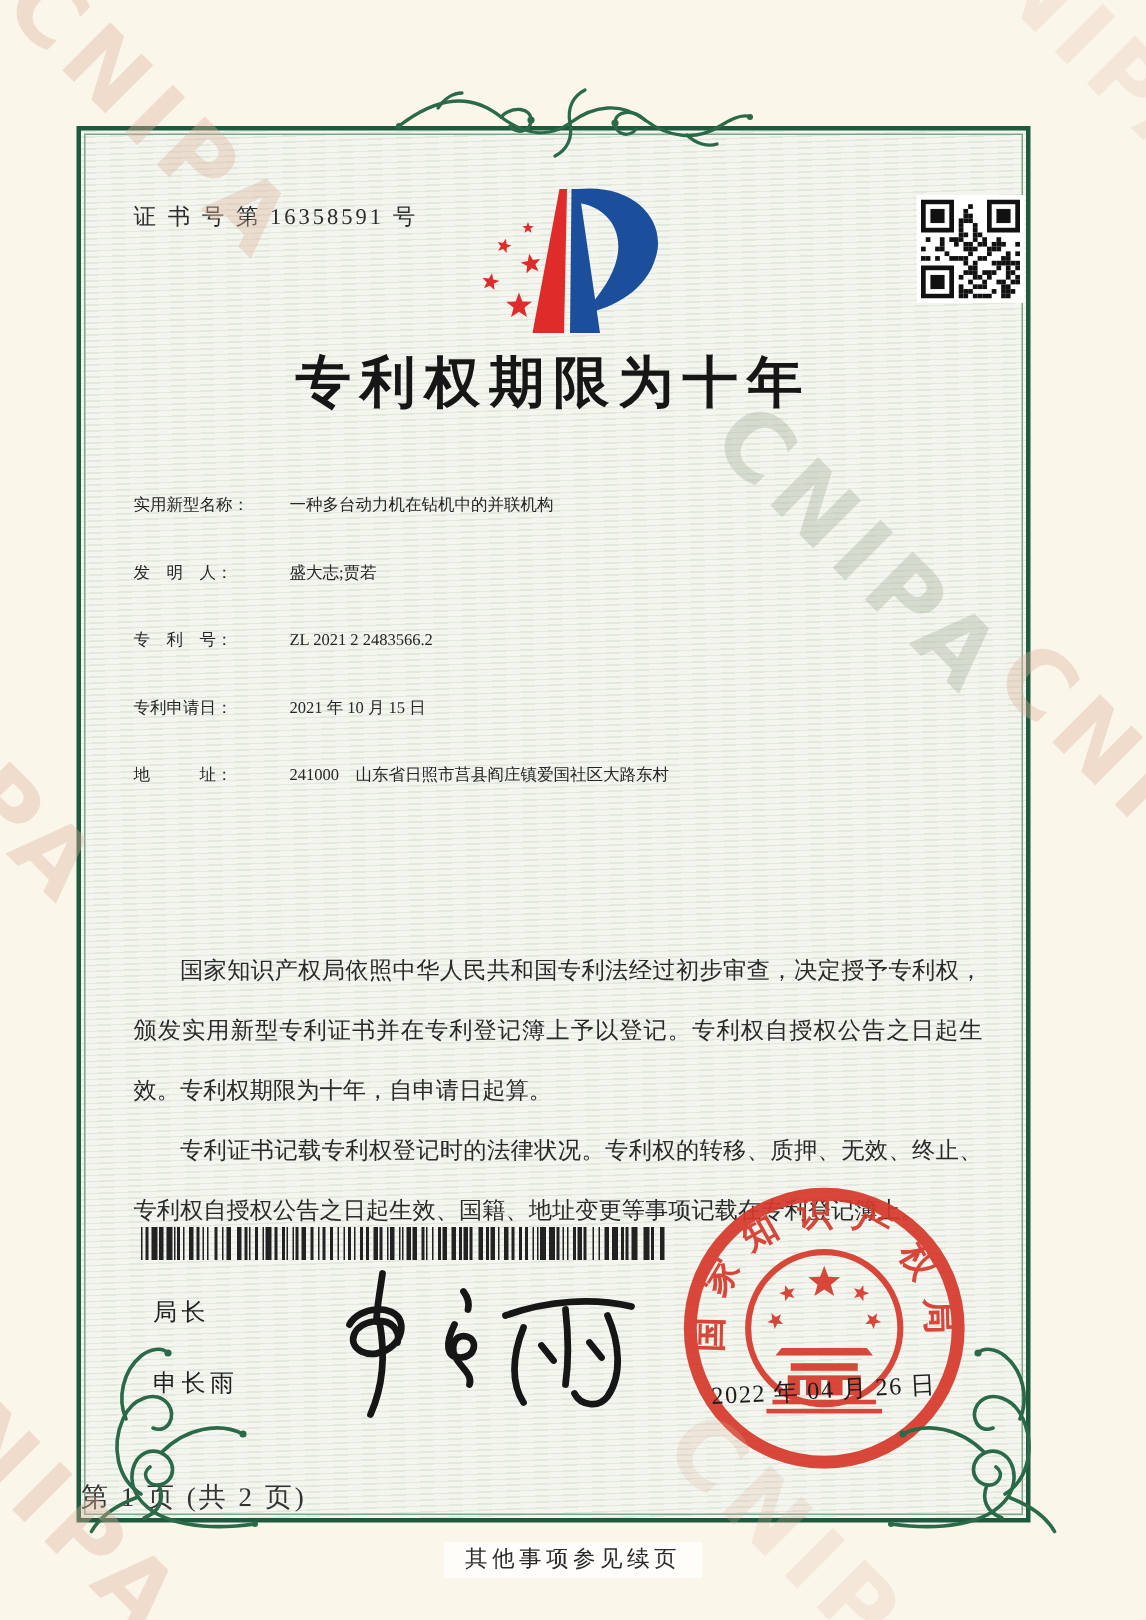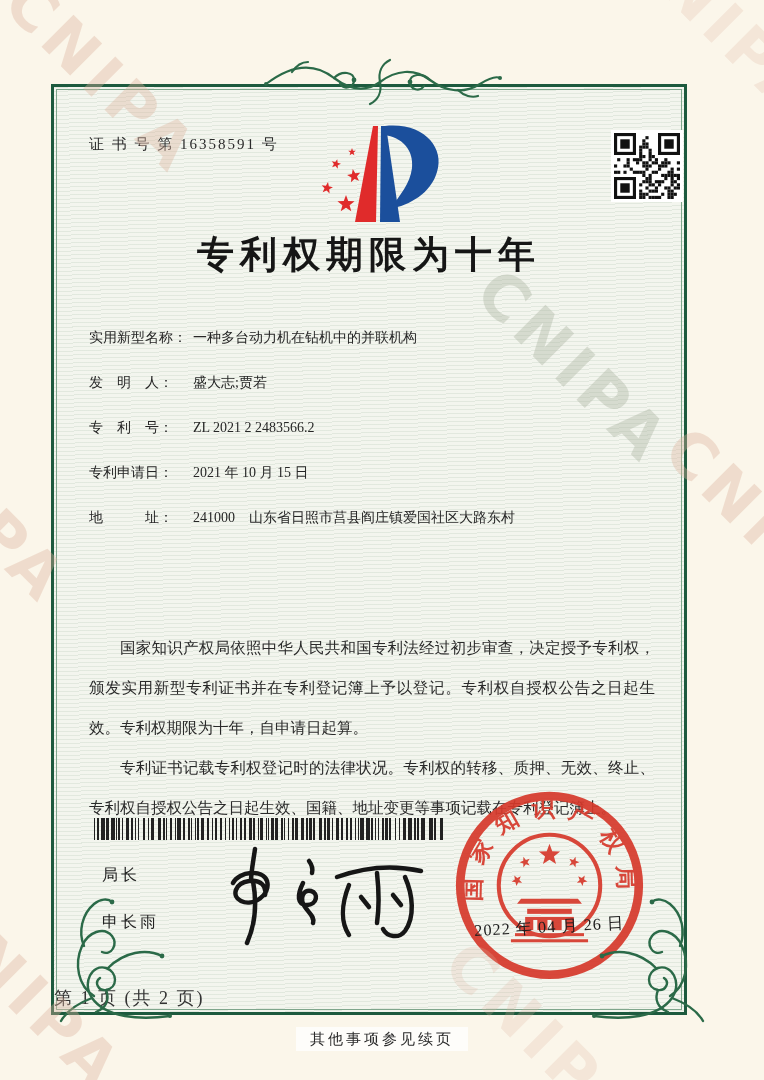--- a/index.html
+++ b/index.html
@@ -47,21 +47,21 @@
     font-size:15px;letter-spacing:2px;color:#2b2b2b;
   }
   .logo{position:absolute;left:248px;top:33px;}
   .qr{position:absolute;left:557px;top:43px;width:66px;height:66px;background:#fff;padding:3px;}
   .title{
     position:absolute;left:0;right:0;top:143px;margin:0;
     text-align:center;font-size:37px;font-weight:700;
     letter-spacing:6px;color:#161616;
   }
   
-  .fields{position:absolute;left:35px;top:240px;width:570px;font-size:14px;color:#262626;}
+  .fields{position:absolute;left:35px;top:240px;width:570px;font-size:11px;color:#262626;}
   .row{height:45px;line-height:21px;}
   .lbl{display:inline-block;width:104px;vertical-align:top;}
   .val{display:inline-block;vertical-align:top;}
   .grant-row .val-first{width:143px;}
   .grant-row .lbl2{display:inline-block;width:100px;vertical-align:top;}
   
   .body-text{
     position:absolute;left:35px;top:541px;width:566px;
     font-size:15.5px;line-height:40px;color:#2a2a2a;text-align:justify;
   }

